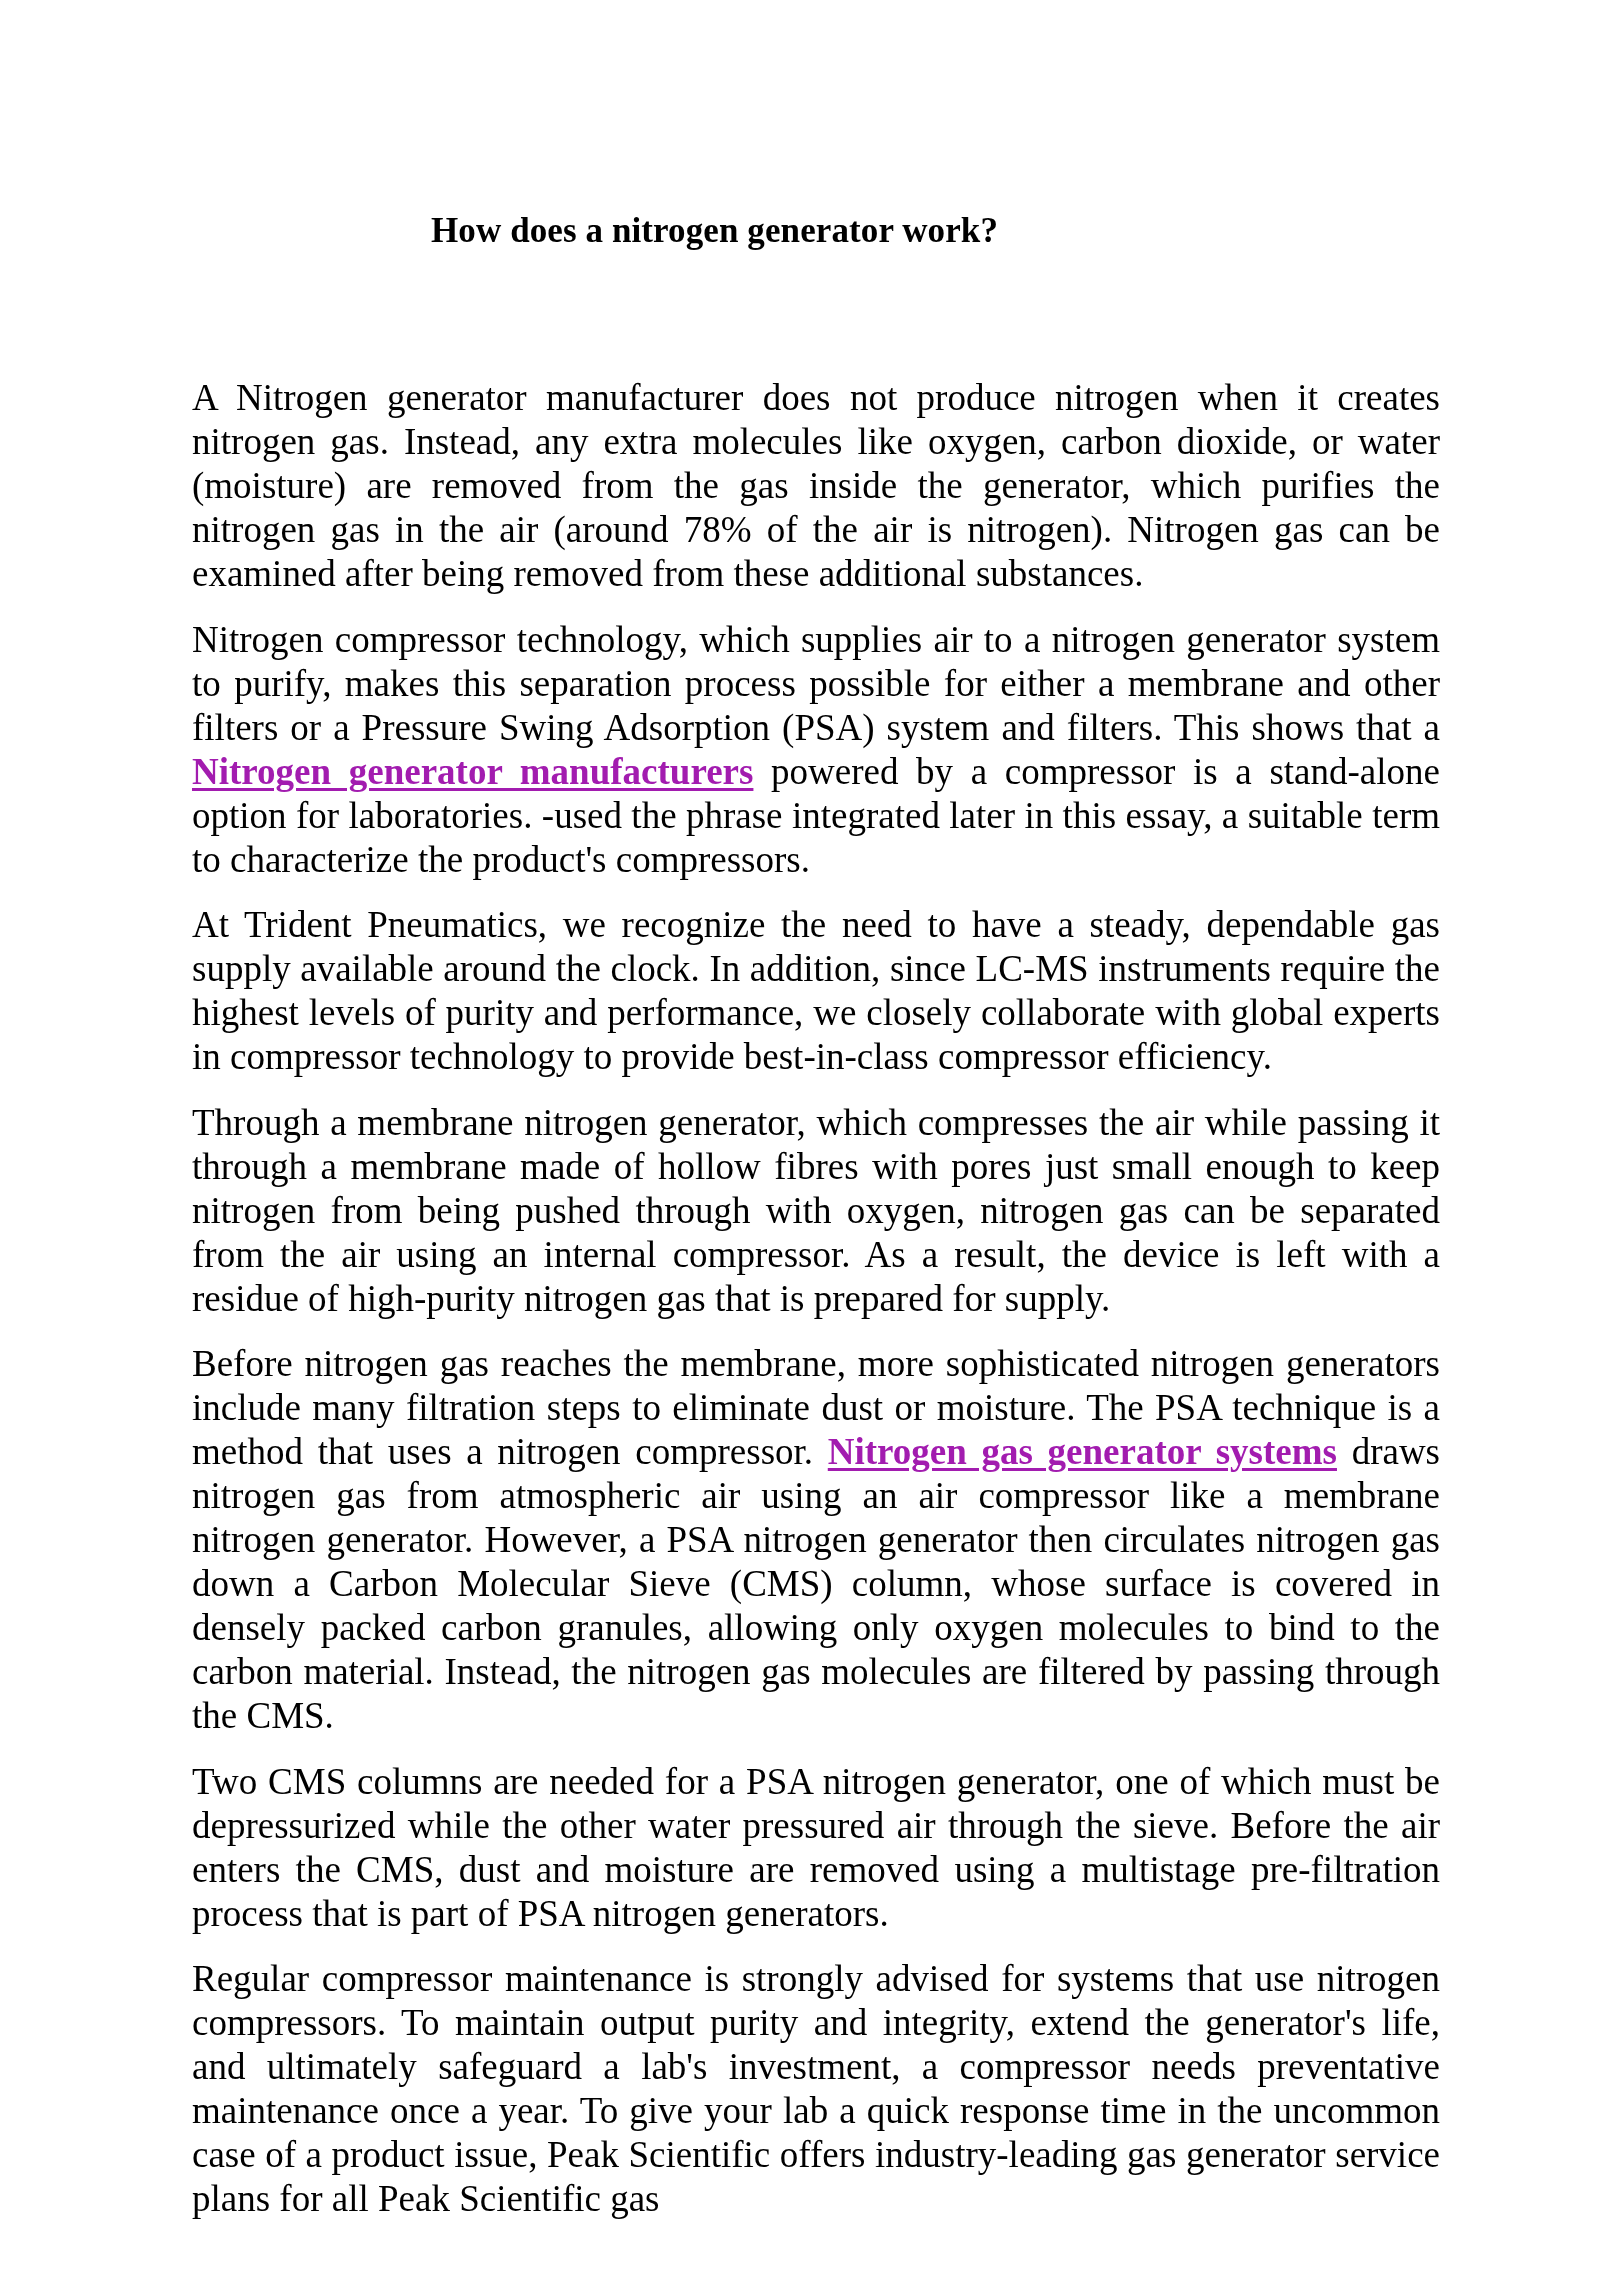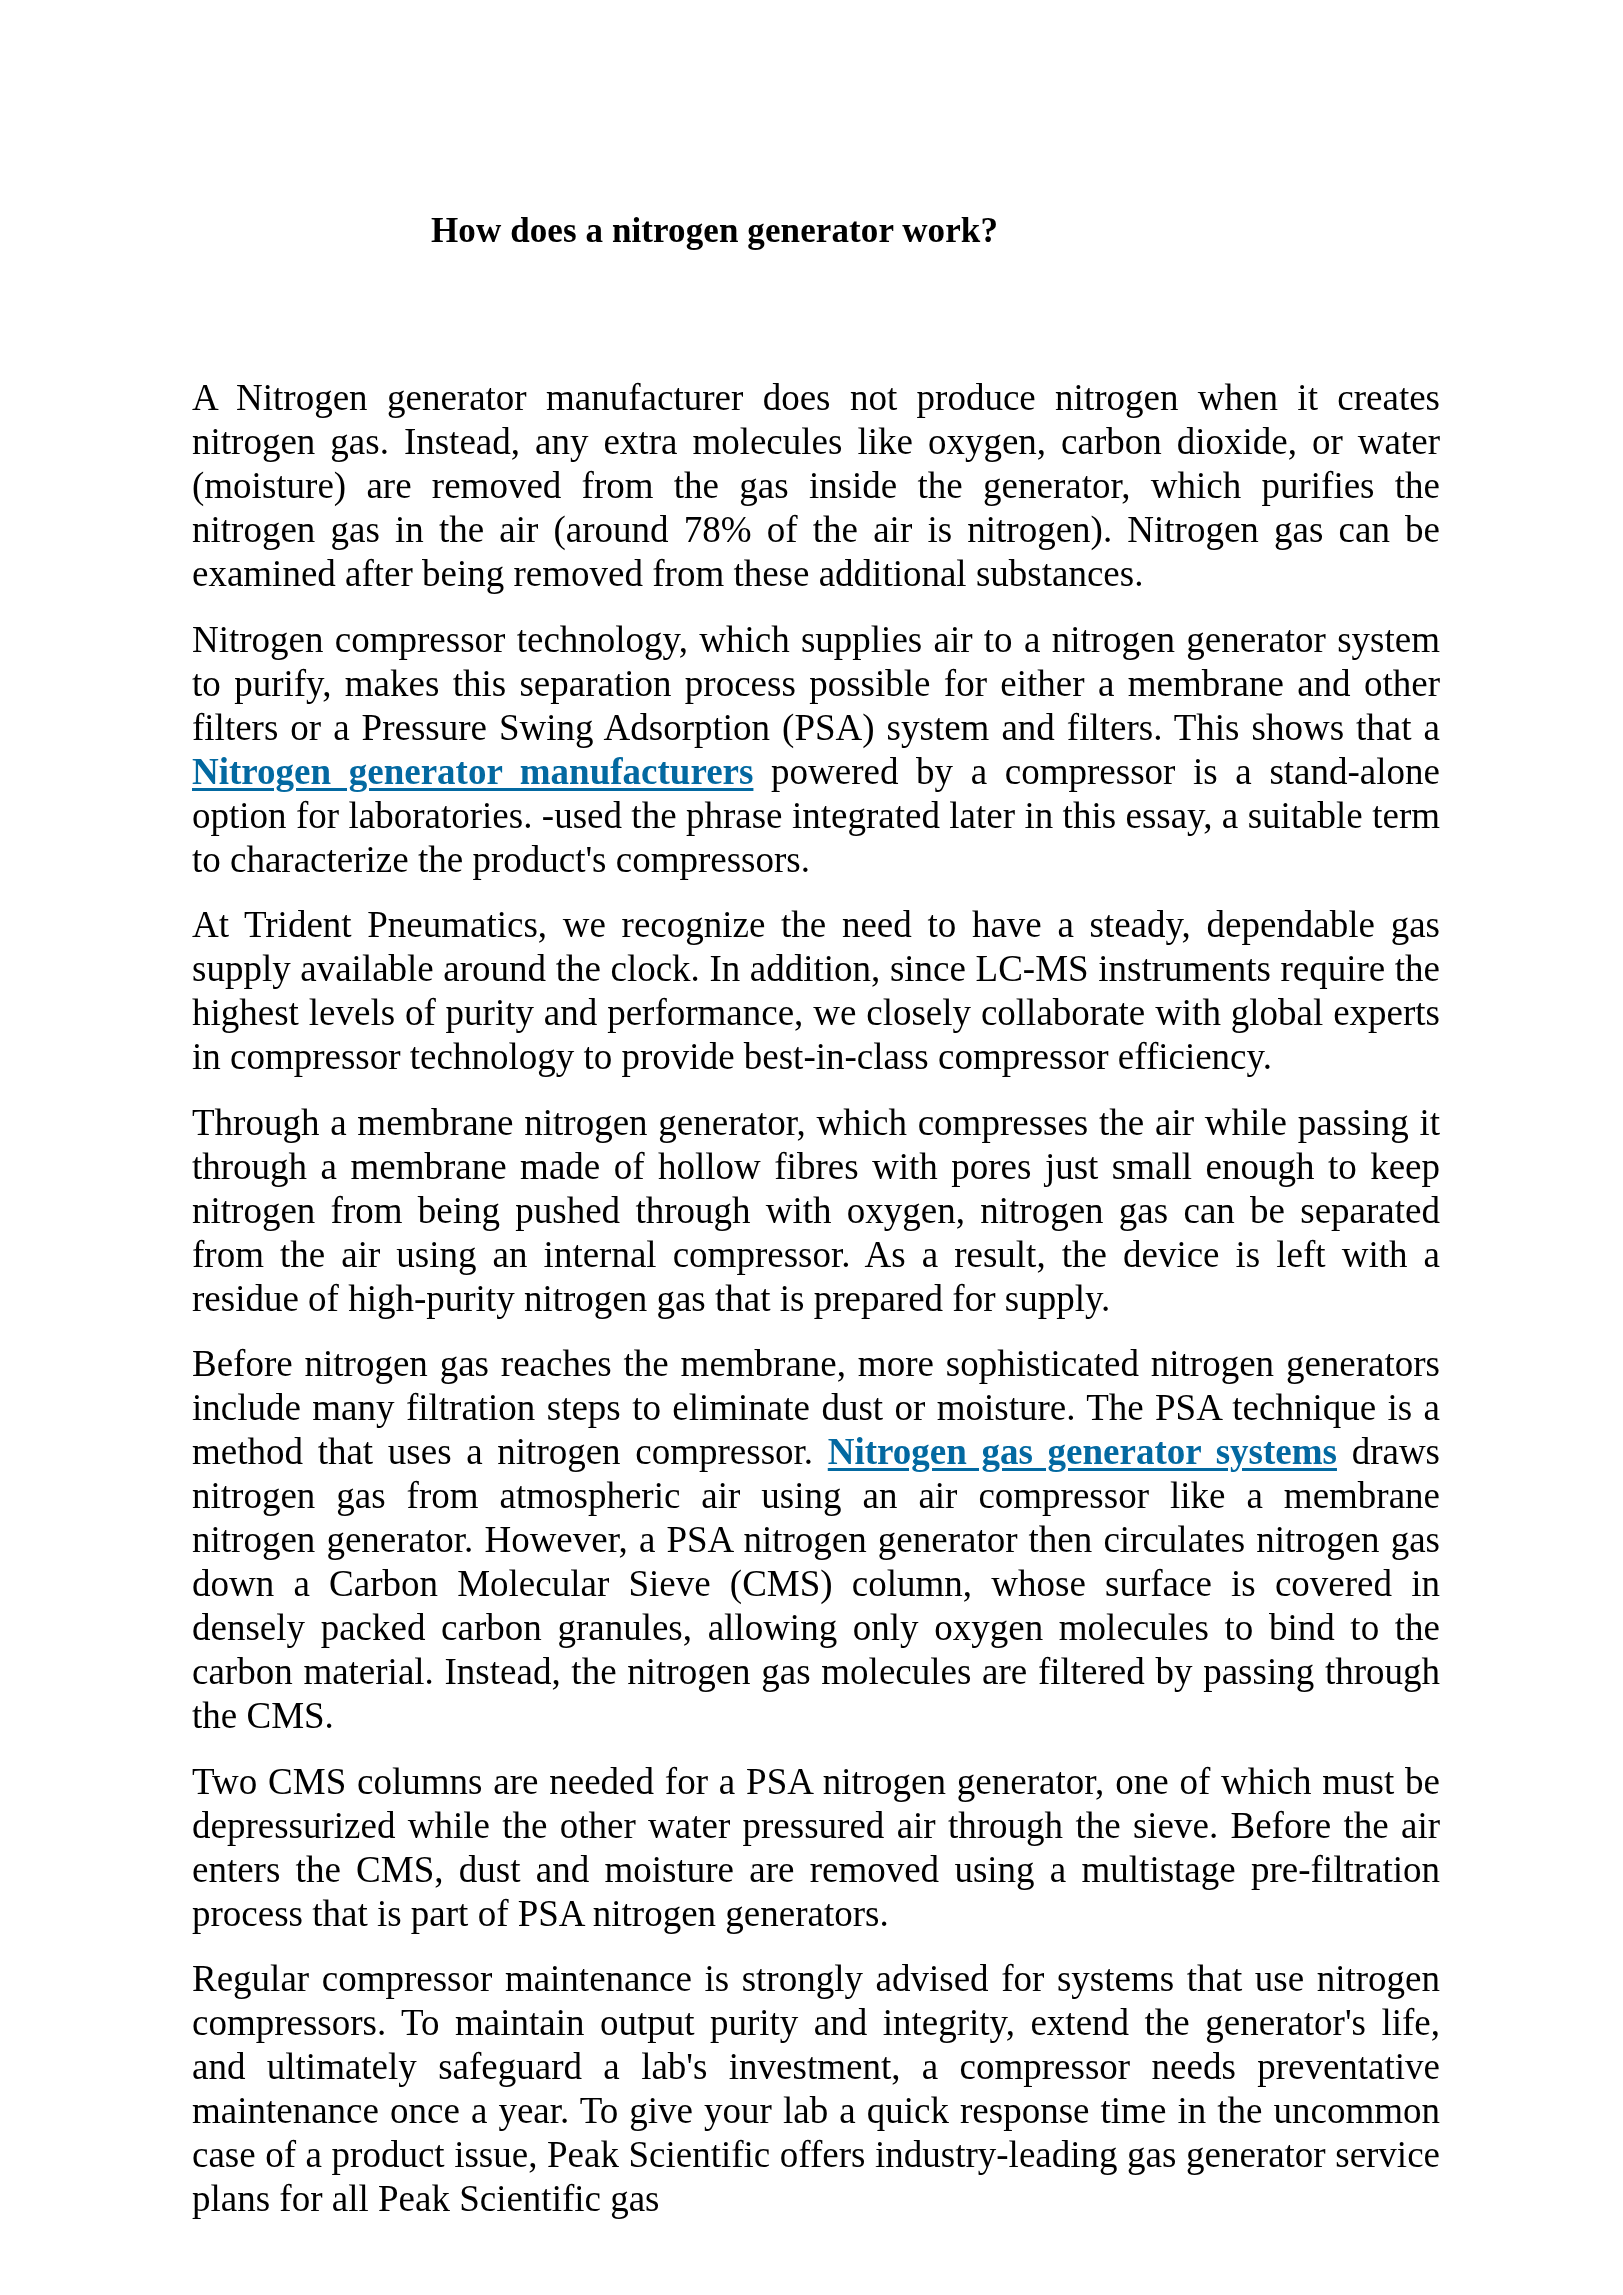--- a/index.html
+++ b/index.html
@@ -49,21 +49,21 @@
     text-justify: inter-word;
     margin: 0 0 21.5px 0;
     padding: 0;
     -webkit-hyphens: none;
     hyphens: none;
   }
   p.para:last-child {
     margin-bottom: 0;
   }
   a.doclink {
-    color: #0369a1;
+    color: #a21caf;
     font-weight: bold;
     text-decoration: underline;
     text-decoration-thickness: 3.1px;
     text-underline-offset: 3.8px;
   }
 </style>
 </head>
 <body>
 
 <div class="page">

